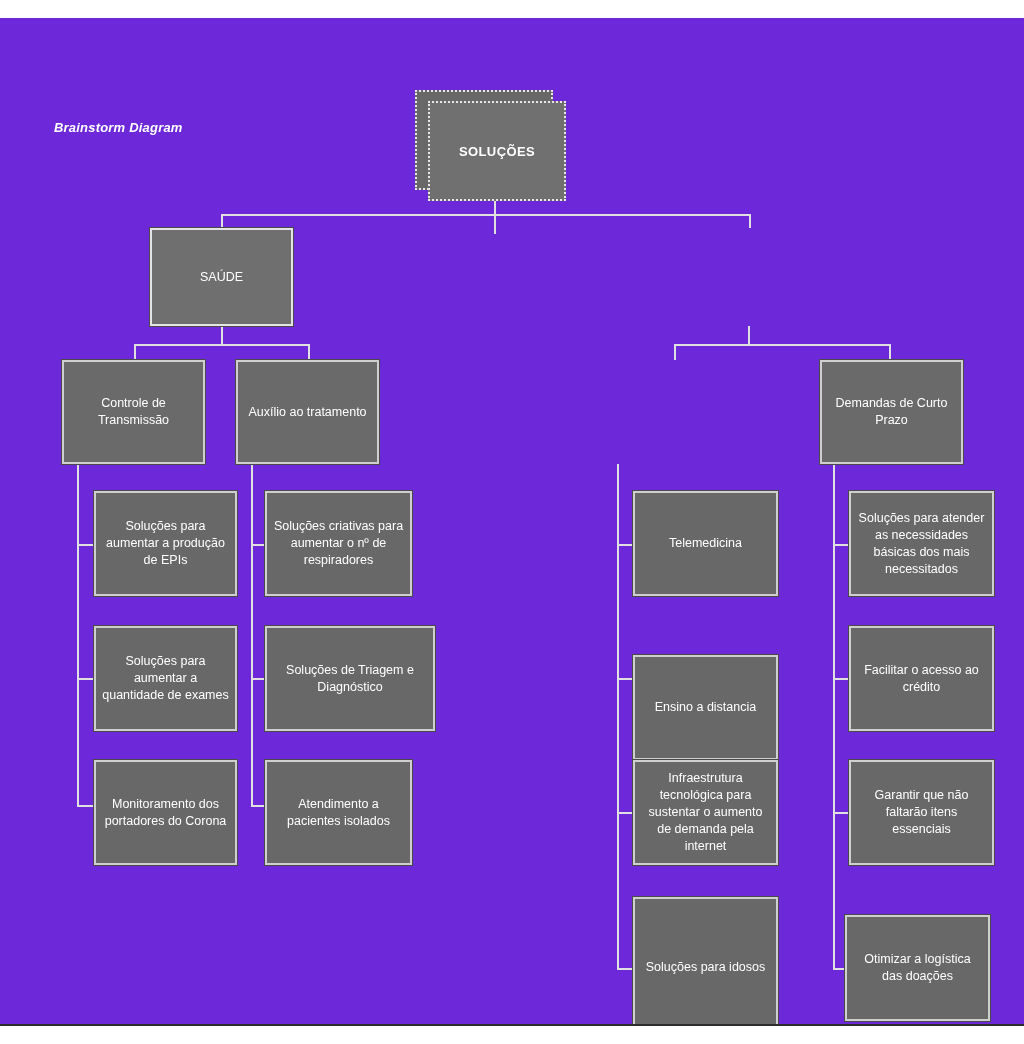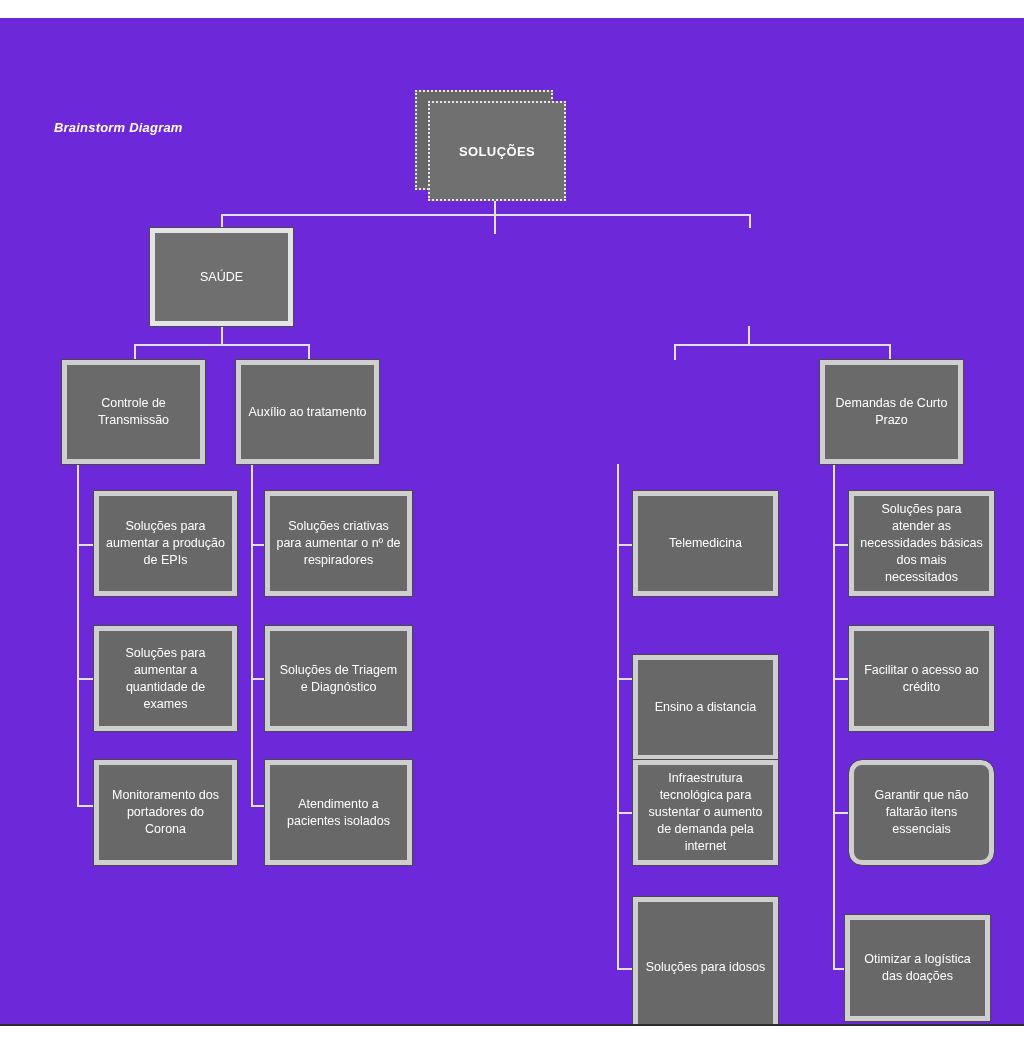--- a/index.html
+++ b/index.html
@@ -46,21 +46,21 @@
     color: #ffffff;
     letter-spacing: .2px;
     white-space: nowrap;
   }
 
   
   .node {
     position: absolute;
     box-sizing: border-box;
     background: #6b6b6b;
-    border: 5px solid #fdba74;
+    border: 2px solid #fdba74;
     outline: 1px solid #4a4a4a;
     display: flex;
     align-items: center;
     justify-content: center;
     text-align: center;
     color: #ffffff;
     font-size: 12.5px;
     line-height: 17px;
     padding: 2px 6px;
     z-index: 3;
@@ -178,21 +178,21 @@
     </div>
 
     <div class="node leaf" style="left:94px; top:742px; width:143px; height:105px;">
       <span class="label">Monitoramento dos portadores do Corona</span>
     </div>
 
     <div class="node leaf" style="left:265px; top:473px; width:147px; height:105px;">
       <span class="label">Soluções criativas para aumentar o nº de respiradores</span>
     </div>
 
-    <div class="node leaf" style="left:265px; top:608px; width:147px; height:105px;justify-content:center;">
+    <div class="node leaf" style="left:265px; top:608px; width:170px; height:105px;justify-content:center;">
       <span class="label">Soluções de Triagem e Diagnóstico</span>
     </div>
 
     <div class="node leaf" style="left:265px; top:742px; width:147px; height:105px;">
       <span class="label">Atendimento a pacientes isolados</span>
     </div>
 
     <div class="node leaf" style="left:633px; top:473px; width:145px; height:105px;">
       <span class="label">Telemedicina</span>
     </div>
@@ -210,21 +210,21 @@
     </div>
 
     <div class="node leaf" style="left:849px; top:473px; width:145px; height:105px;justify-content:flex-end;">
       <span class="label">Soluções para atender as necessidades básicas dos mais necessitados</span>
     </div>
 
     <div class="node leaf" style="left:849px; top:608px; width:145px; height:105px;">
       <span class="label">Facilitar o acesso ao crédito</span>
     </div>
 
-    <div class="node leaf" style="left:849px; top:742px; width:145px; height:105px;border-radius:13px;">
+    <div class="node leaf" style="left:849px; top:742px; width:145px; height:105px;">
       <span class="label">Garantir que não faltarão itens essenciais</span>
     </div>
 
     <div class="node leaf" style="left:845px; top:897px; width:145px; height:106px;">
       <span class="label">Otimizar a logística das doações</span>
     </div>
 
   </div>
 </div>
 

